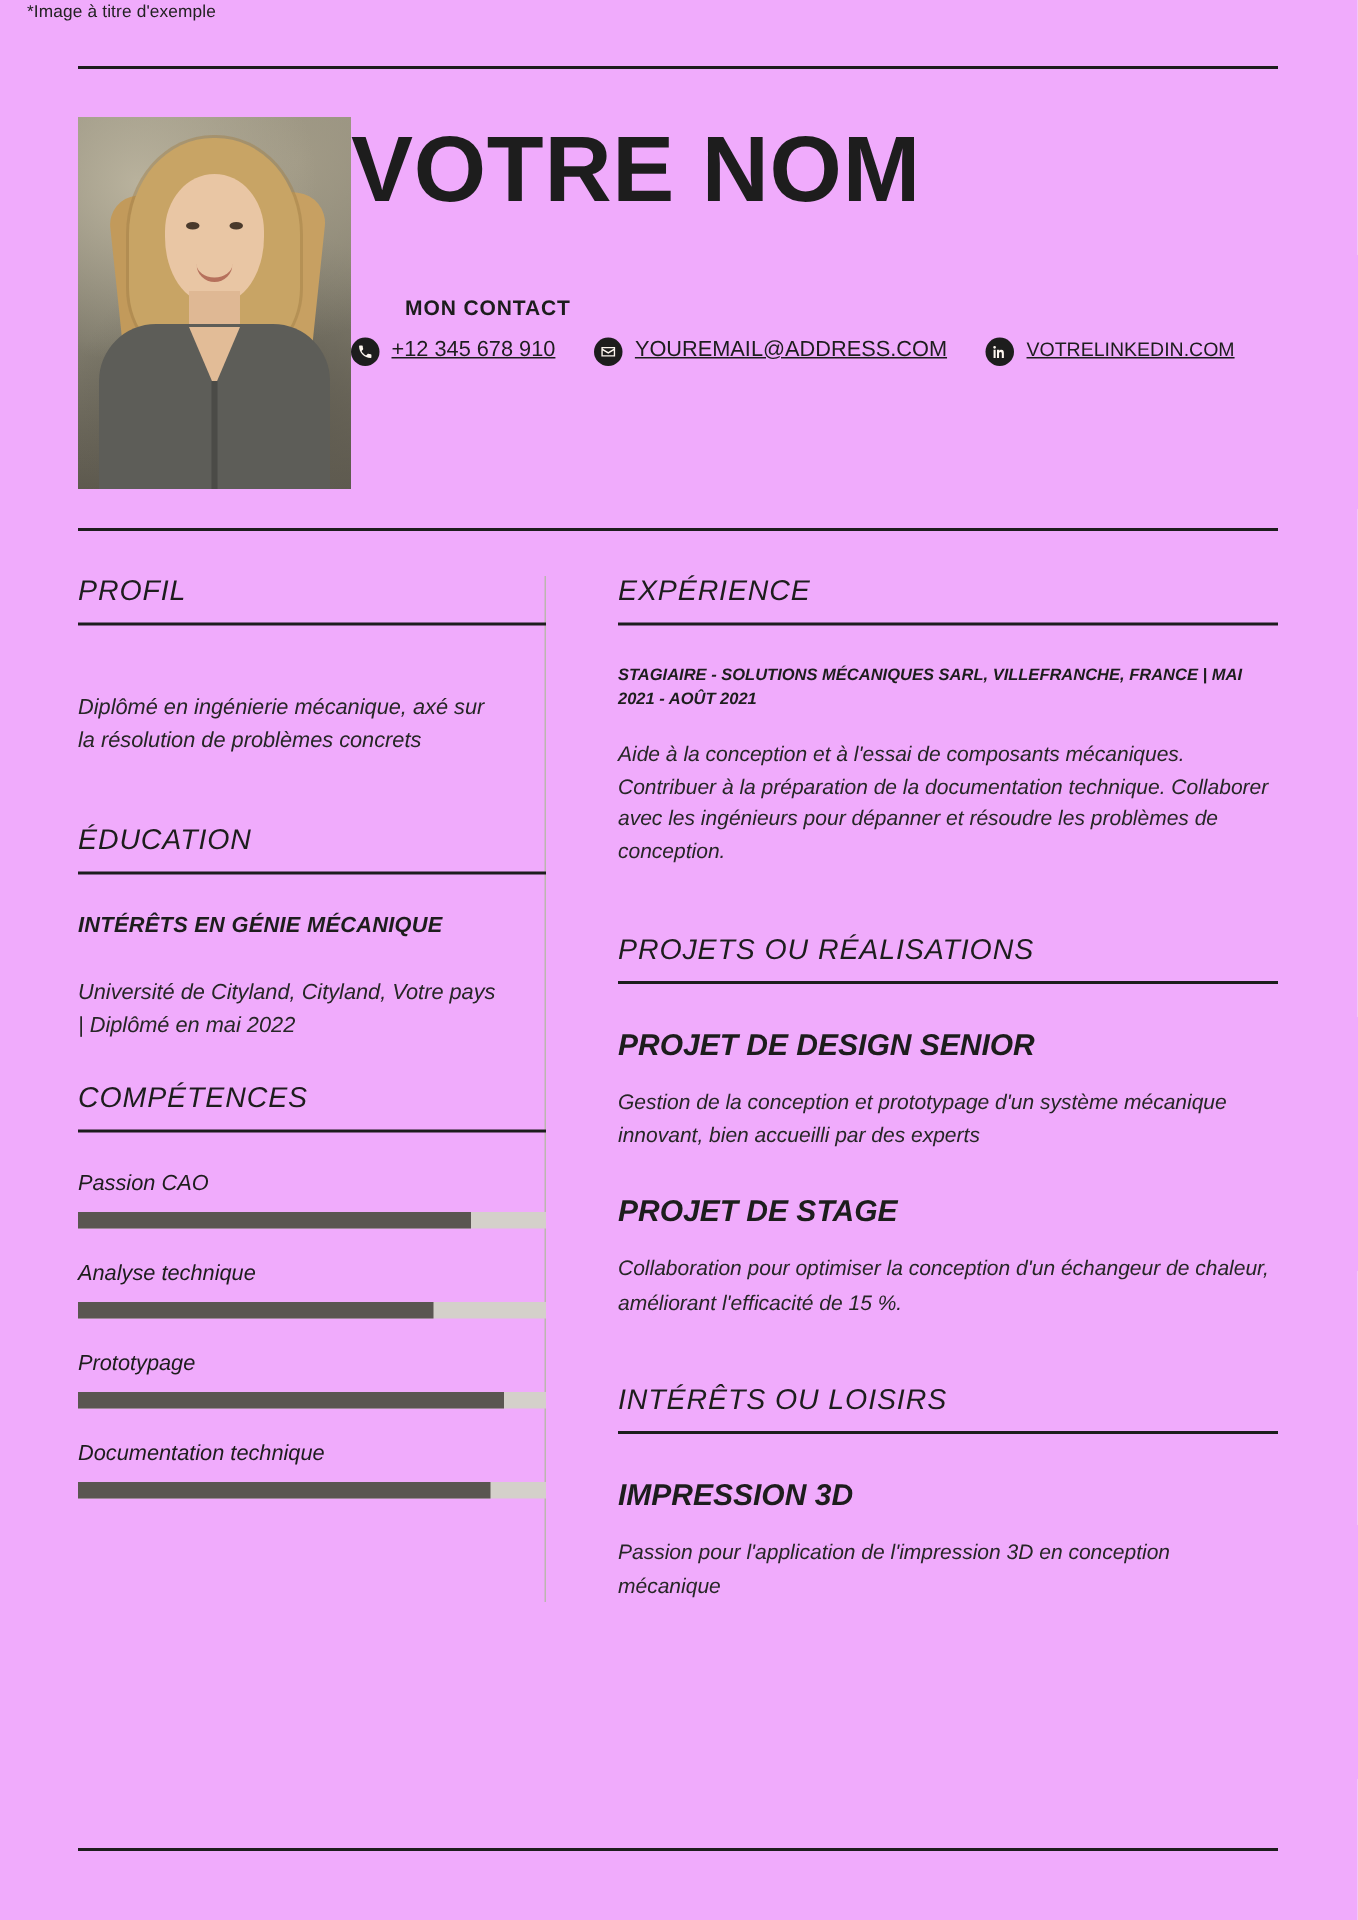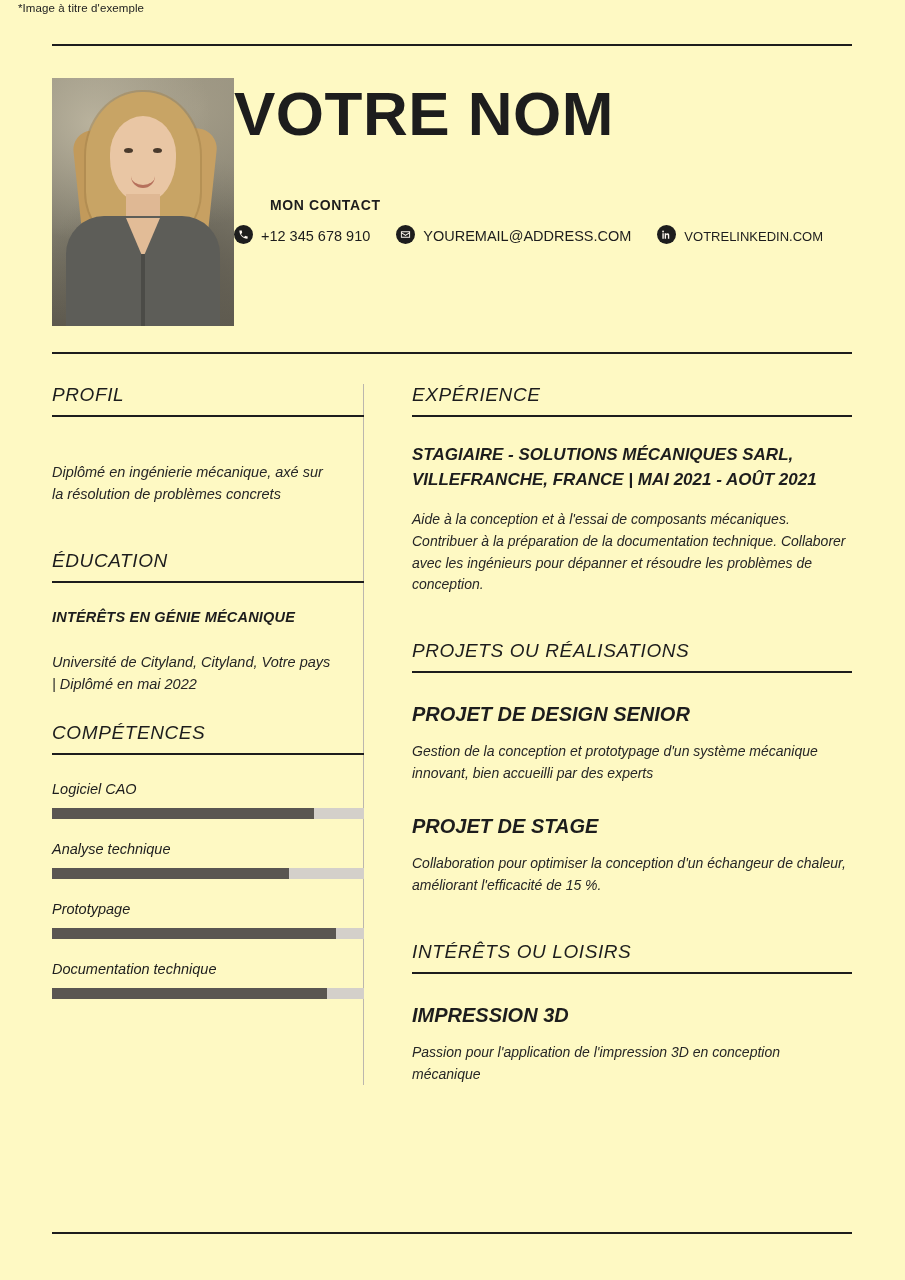--- a/index.html
+++ b/index.html
@@ -12,21 +12,21 @@
     background: #fdf6ef;
     font-family: "Liberation Sans", sans-serif;
     color: #1d1d1d;
     overflow: hidden;
   }
 
   .page {
     position: relative;
     width: 905px;
     height: 1280px;
-    background: #fef9c3;
+    background: #f0abfc;
     box-sizing: border-box;
   }
 
   .watermark {
     position: absolute;
     top: 2px;
     left: 18px;
     font-size: 11.5px;
     color: #222;
     letter-spacing: 0.1px;
@@ -190,23 +190,24 @@
   }
 
   .contact-row {
     display: flex;
     align-items: center;
     margin-top: 12px;
     gap: 26px;
   }
   .contact-item {
     display: flex;
-    align-items: flex-end;
+    align-items: flex-start;
     gap: 8px;
     font-size: 14.5px;
+    text-decoration: underline;
   }
   .contact-item .label-sm { font-size: 13px; }
   .ico {
     width: 19px;
     height: 19px;
     border-radius: 50%;
     background: #1d1d1d;
     color: #fdf6ef;
     display: inline-flex;
     align-items: center;
@@ -276,21 +277,21 @@
     background: #d4d0ca;
     width: 312px;
   }
   .bar-fill {
     height: 11px;
     background: #5a5651;
   }
   .skill-block { margin-bottom: 22px; }
 
   .job-title {
-    font-size: 17px;
+    font-size: 11px;
     font-weight: 700;
     line-height: 1.45;
   }
   .job-desc {
     font-size: 14px;
     line-height: 1.55;
     margin-top: 17px;
     color: #262626;
   }
   .proj-name {
@@ -394,21 +395,21 @@
         <div class="gap-m"></div>
         <div class="edu-head">INTÉRÊTS EN GÉNIE MÉCANIQUE</div>
         <div class="gap-m"></div>
         <div class="body-text">Université de Cityland, Cityland, Votre pays | Diplômé en mai 2022</div>
 
         <div class="gap-m"></div>
         <div class="sec-title bold-under">COMPÉTENCES</div>
         <div class="gap-m"></div>
 
         <div class="skill-block">
-          <div class="skill-label">Logiciel CAO</div>
+          <div class="skill-label">Passion CAO</div>
           <div class="bar-track">
               <div class="bar-fill" style="width: 84%;"></div>
             </div>
         </div>
 
         <div class="skill-block">
           <div class="skill-label">Analyse technique</div>
           <div class="bar-track">
               <div class="bar-fill" style="width: 76%;"></div>
             </div>

